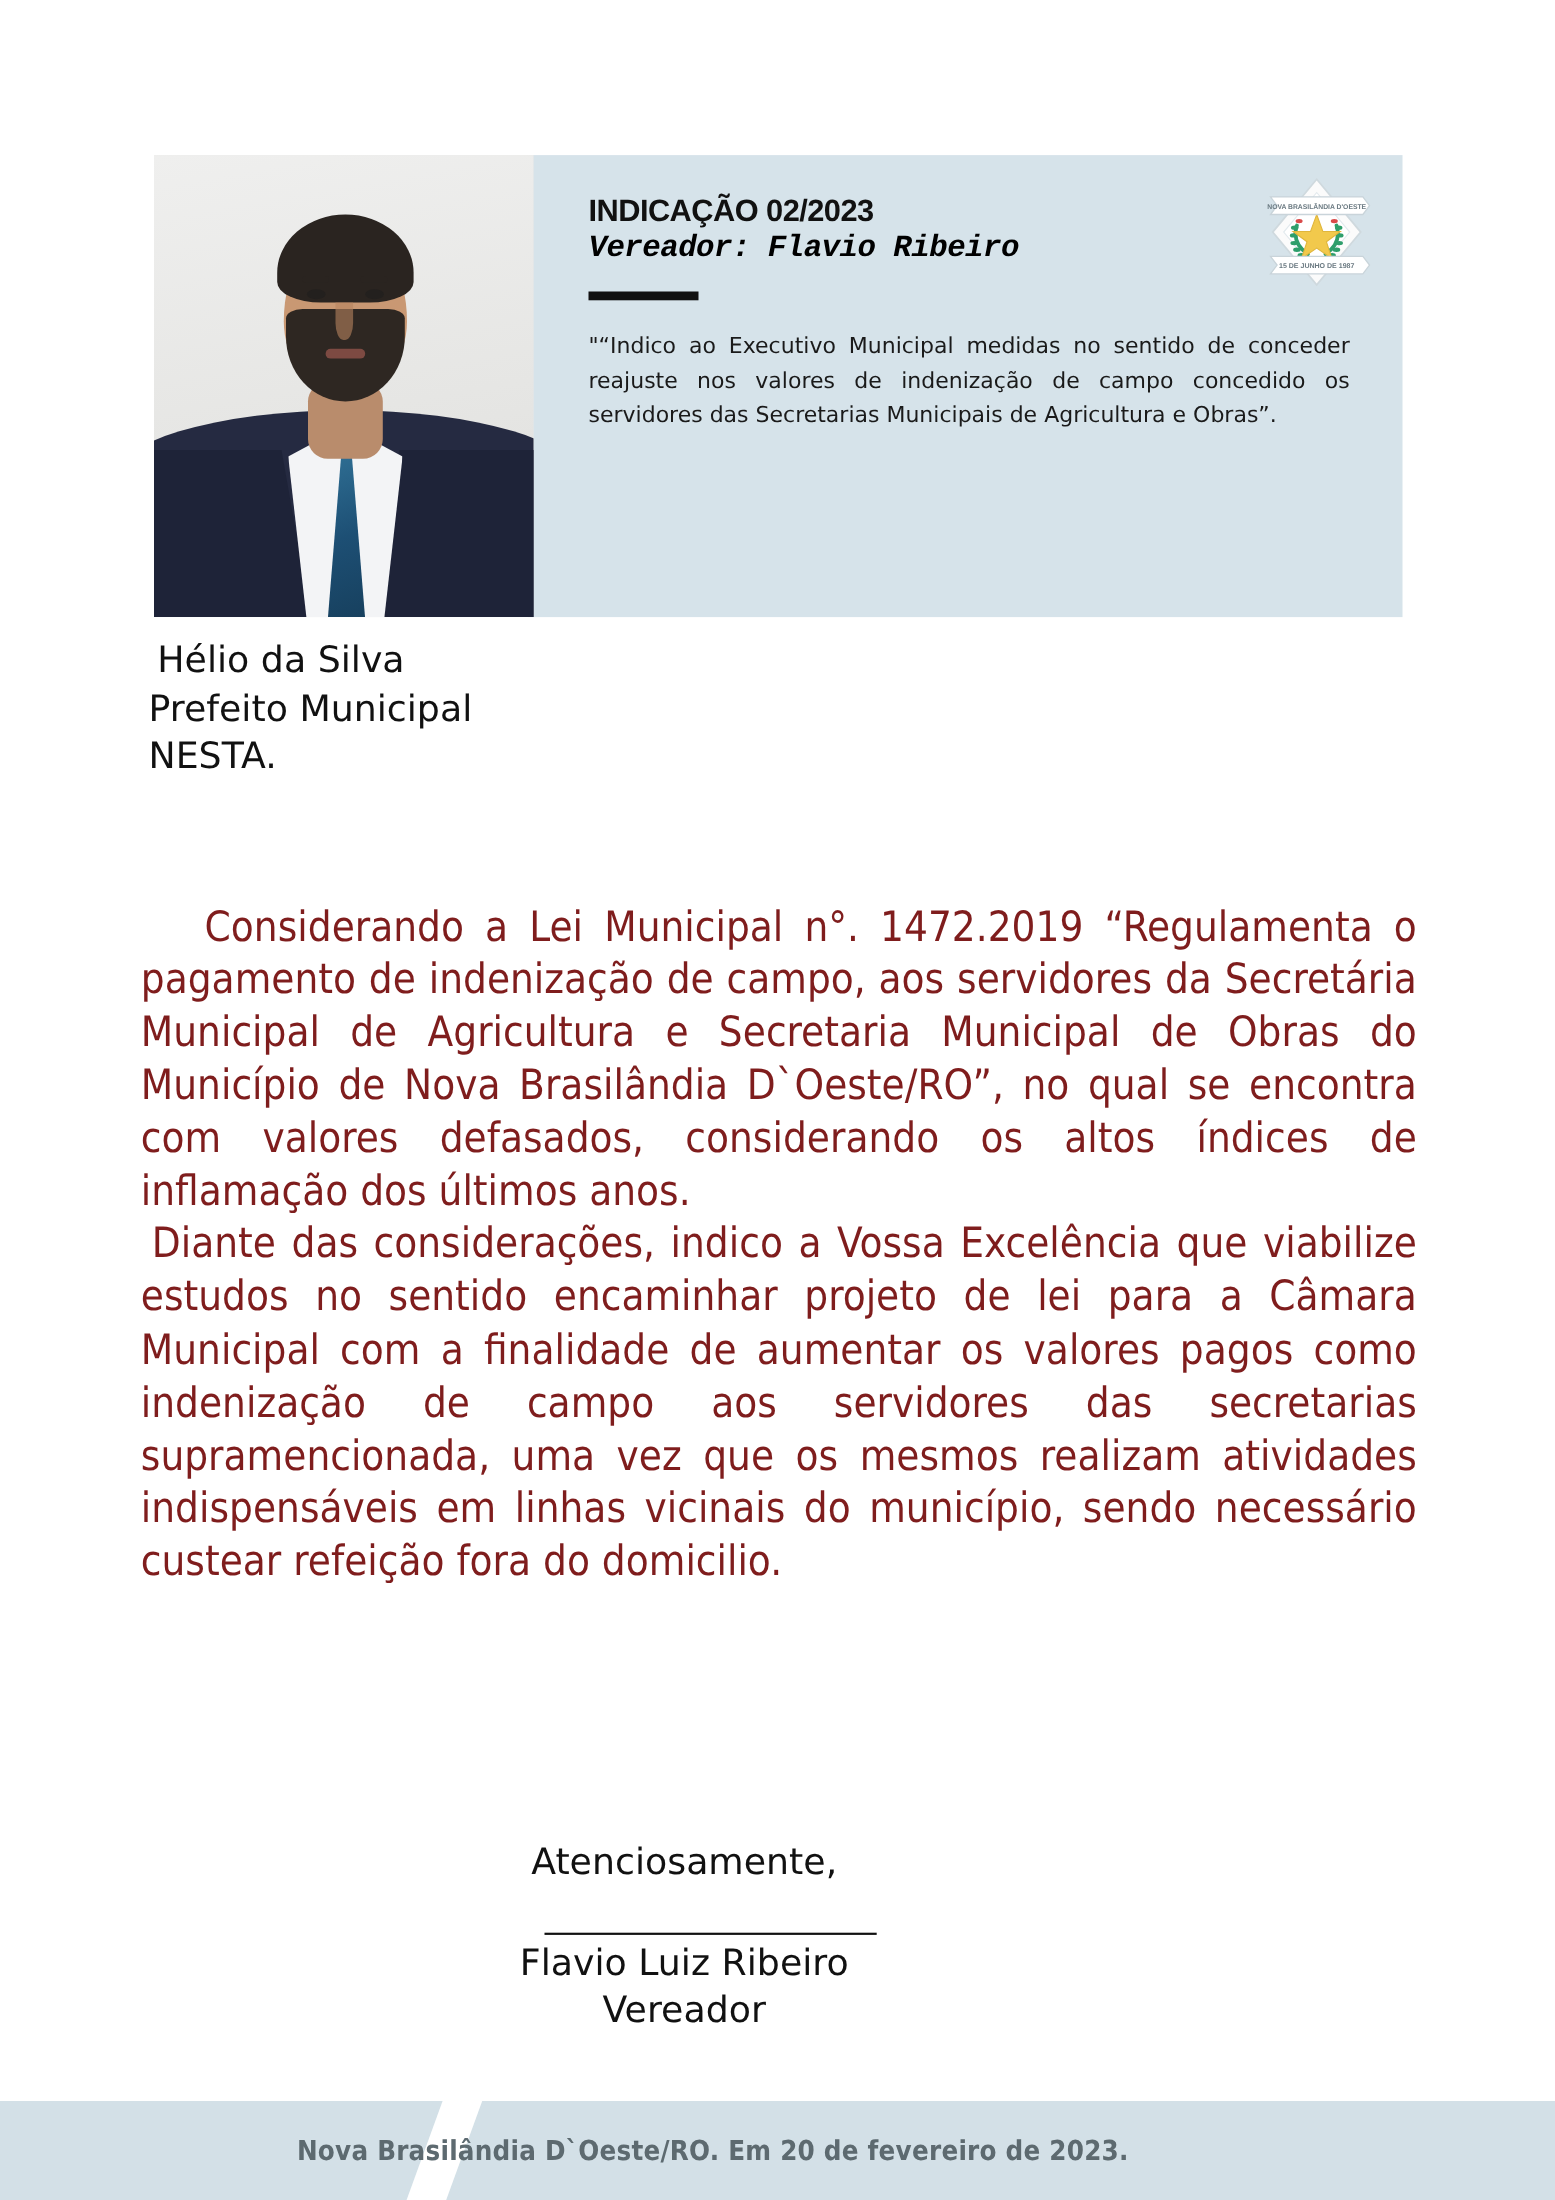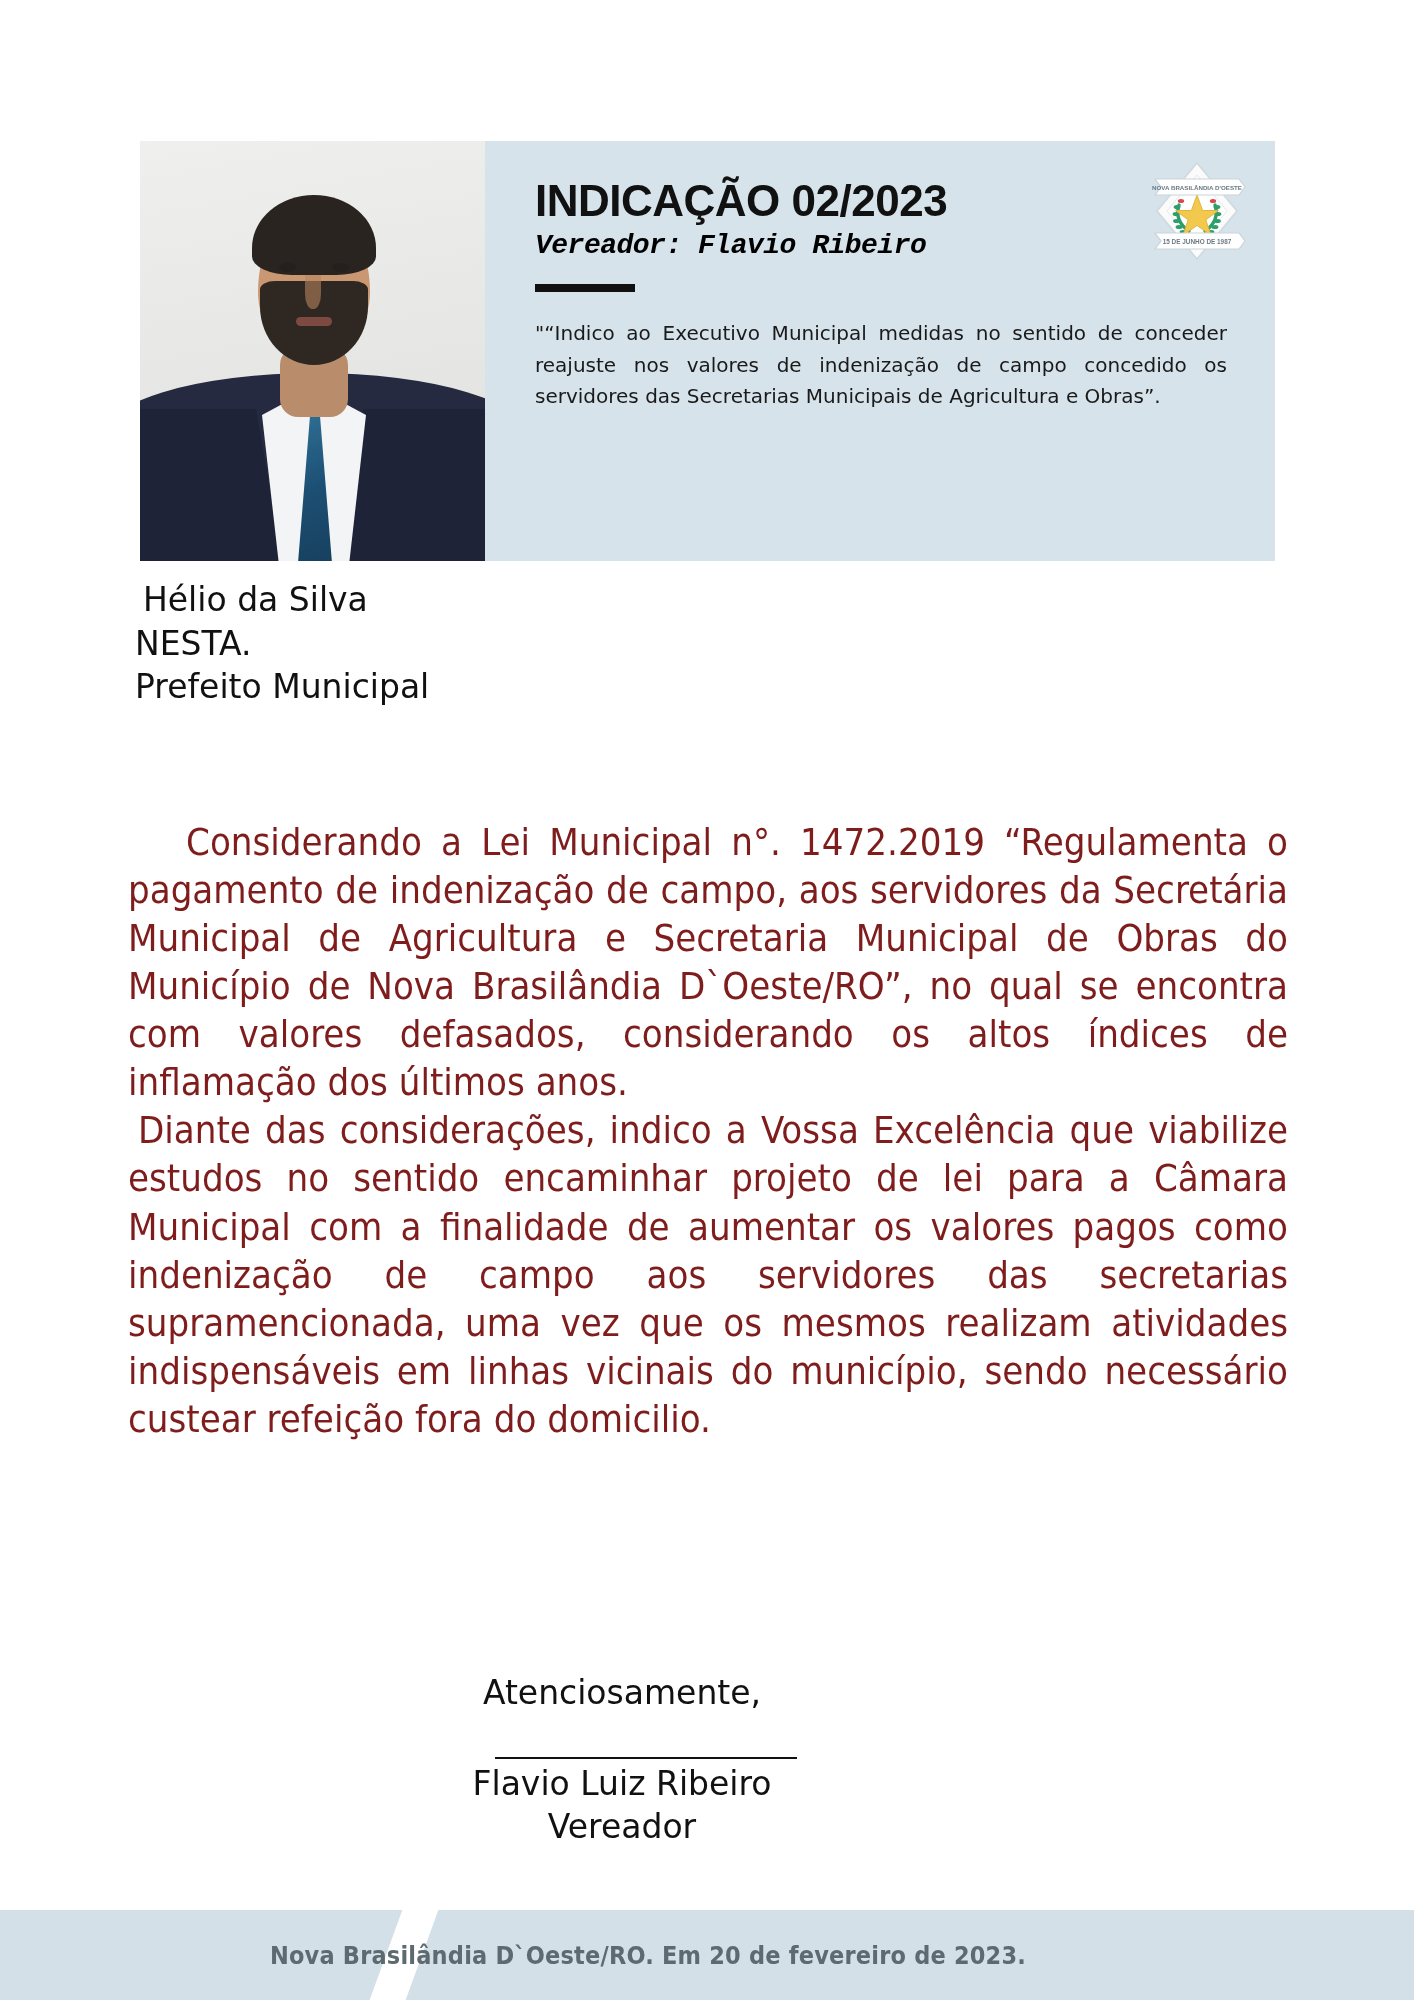--- a/index.html
+++ b/index.html
@@ -174,21 +174,21 @@
     left: 345px;
     top: 0;
     right: 0;
     bottom: 0;
     padding: 34px 34px 0 50px;
     box-sizing: border-box;
   }
   .title-main {
     font-family: "Liberation Sans", sans-serif;
     font-weight: bold;
-    font-size: 44px;
+    font-size: 28px;
     letter-spacing: -0.5px;
     line-height: 1.18;
     margin: 0;
     color: #111111;
   }
   .title-sub {
     font-family: Liberation Mono, monospace;
     font-weight: bold;
     font-style: italic;
     font-size: 28px;
@@ -391,22 +391,22 @@
       <g>
         <polygon points="14,78 98,78 104,86 98,94 14,94 20,86" fill="#ffffff" stroke="#c9d4da" stroke-width="1.2"></polygon>
         <text x="56" y="89" font-family="'Liberation Sans',sans-serif" font-size="6.4" font-weight="bold" text-anchor="middle" fill="#6b7a82">15 DE JUNHO DE 1987</text>
       </g>
     </svg>
   </div>
 </div>
 
 <div class="addressee">
   <div>Hélio da Silva</div>
+  <div>Prefeito Municipal</div>
   <div>NESTA.</div>
-  <div>Prefeito Municipal</div>
 </div>
 
 <div class="body-text">
   <p class="p1">Considerando a Lei Municipal n°. 1472.2019 “Regulamenta o pagamento de indenização de campo, aos servidores da Secretária Municipal de Agricultura e Secretaria Municipal de Obras do Município de Nova Brasilândia D`Oeste/RO”, no qual se encontra com valores defasados, considerando os altos índices de inflamação dos últimos anos.</p>
   <p class="p2"> Diante das considerações, indico a Vossa Excelência que viabilize estudos no sentido encaminhar projeto de lei para a Câmara Municipal com a finalidade de aumentar os valores pagos como indenização de campo aos servidores das secretarias supramencionada, uma vez que os mesmos realizam atividades indispensáveis em linhas vicinais do município, sendo necessário custear refeição fora do domicilio.</p>
 </div>
 
 <div class="signature">
   <div class="sig-greeting">Atenciosamente,</div>
   <div class="sig-line"></div>

